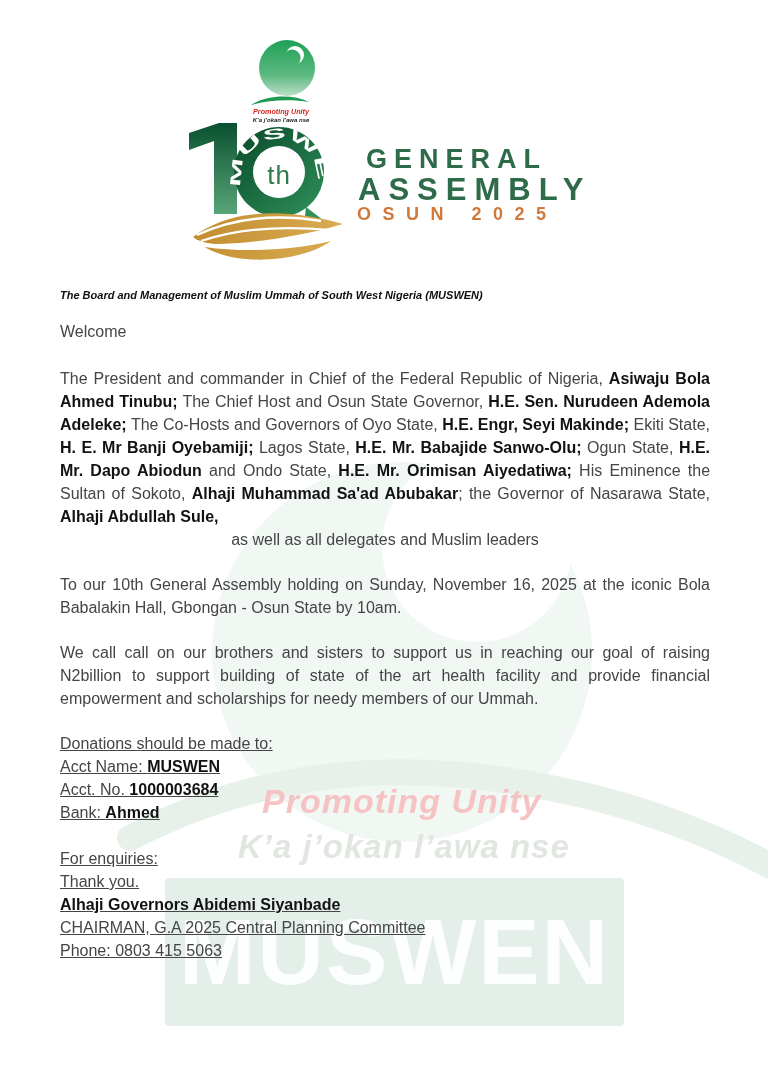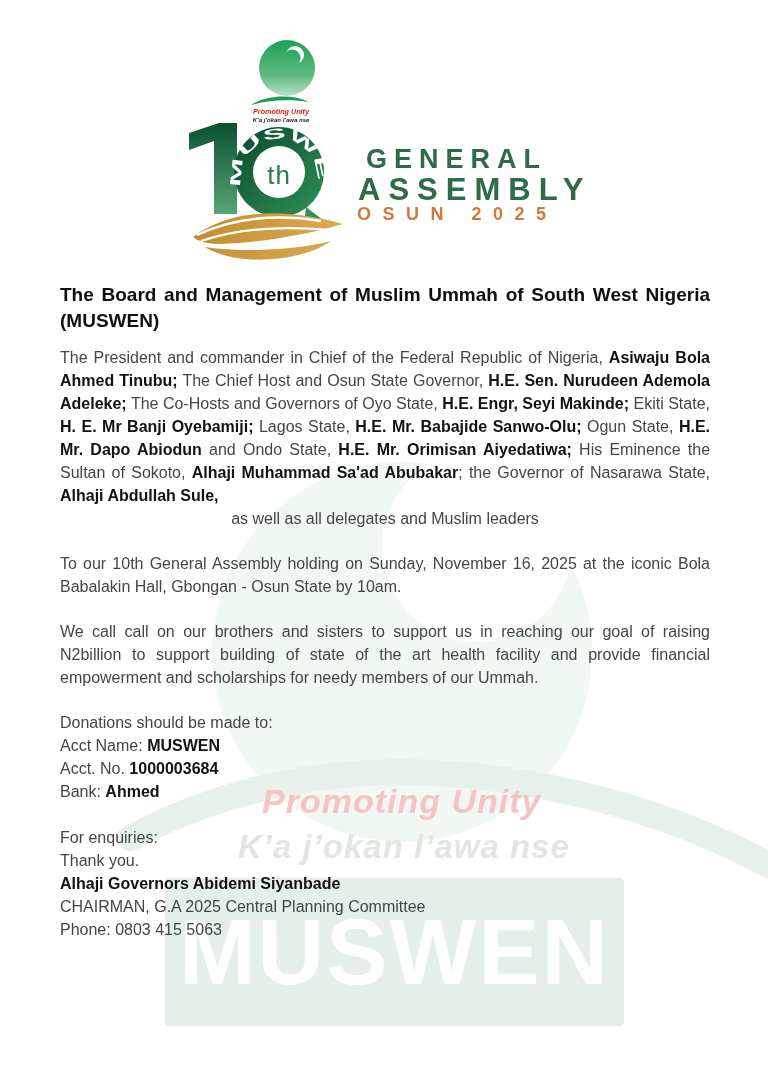--- a/index.html
+++ b/index.html
@@ -55,28 +55,28 @@
     position:absolute; left:357px; top:204px; font-size:18px; font-weight:600;
     color:var(--orange); letter-spacing:11.5px; white-space:nowrap;
   }
   
   .content{
     position:absolute; left:60px; width:650px; top:282px;
     font-size:16px; line-height:23px; color:var(--ink);
   }
   .content b{color:var(--ink-bold);}
   .heading{
-    font-size:19px; line-height:26px; font-weight:700; color:#0f0f0f;
-    margin:0 0 12px 0; text-align:justify;
+    font-size:11px; line-height:26px; font-weight:700; color:#0f0f0f;
+    margin:0 0 12px 0; text-align:justify;font-style:italic;
   }
   .welcome{margin:0 0 24px 0;}
   .para{margin:0 0 22px 0; text-align:justify;}
   .para .tail{display:block; text-align:center;}
   .donations{margin:0 0 23px 0;}
-  .donations div, .closing div{margin:0;}
+  .donations div, .closing div{margin:0;text-decoration:underline;}
   .closing{margin:0;}
 </style>
 </head>
 <body>
 
 <div class="page">
 
   <div class="wm-circle"></div>
   <div class="wm-crescent-cut"></div>
   <svg class="wm-arc-svg" viewBox="0 0 768 1080" aria-hidden="true">
@@ -141,20 +141,21 @@
       <path d="M201,241 C236,229 276,225 331,230" fill="none" stroke="#ffffff" stroke-width="2.2"></path>
     </g>
   </svg>
 
   <div class="title-line1">GENERAL</div>
   <div class="title-line2">ASSEMBLY</div>
   <div class="title-line3">OSUN 2025</div>
 
   <div class="content">
     <p class="heading">The Board and Management of Muslim Ummah of South West Nigeria (MUSWEN)</p>
+    <p class="welcome">Welcome</p>
 
     <p class="para">
       <span><span>The President and commander in Chief of the Federal Republic of Nigeria, </span><b>Asiwaju Bola Ahmed Tinubu;</b><span> The Chief Host and Osun State Governor, </span><b>H.E. Sen. Nurudeen Ademola Adeleke;</b><span> The Co-Hosts and Governors of Oyo State, </span><b>H.E. Engr, Seyi Makinde;</b><span> Ekiti State, </span><b>H. E. Mr Banji Oyebamiji;</b><span> Lagos State, </span><b>H.E. Mr. Babajide Sanwo-Olu;</b><span> Ogun State, </span><b>H.E. Mr. Dapo Abiodun</b><span> and Ondo State, </span><b>H.E. Mr. Orimisan Aiyedatiwa;</b><span> His Eminence the Sultan of Sokoto, </span><b>Alhaji Muhammad Sa'ad Abubakar</b><span>; the Governor of Nasarawa State, </span><b>Alhaji Abdullah Sule,</b></span>
       <span class="tail">as well as all delegates and Muslim leaders</span>
     </p>
 
     <p class="para">To our 10th General Assembly holding on Sunday, November 16, 2025 at the iconic Bola Babalakin Hall, Gbongan - Osun State by 10am.</p>
     <p class="para">We call call on our brothers and sisters to support us in reaching our goal of raising N2billion to support building of state of the art health facility and provide financial empowerment and scholarships for needy members of our Ummah.</p>
 
     <div class="donations">

